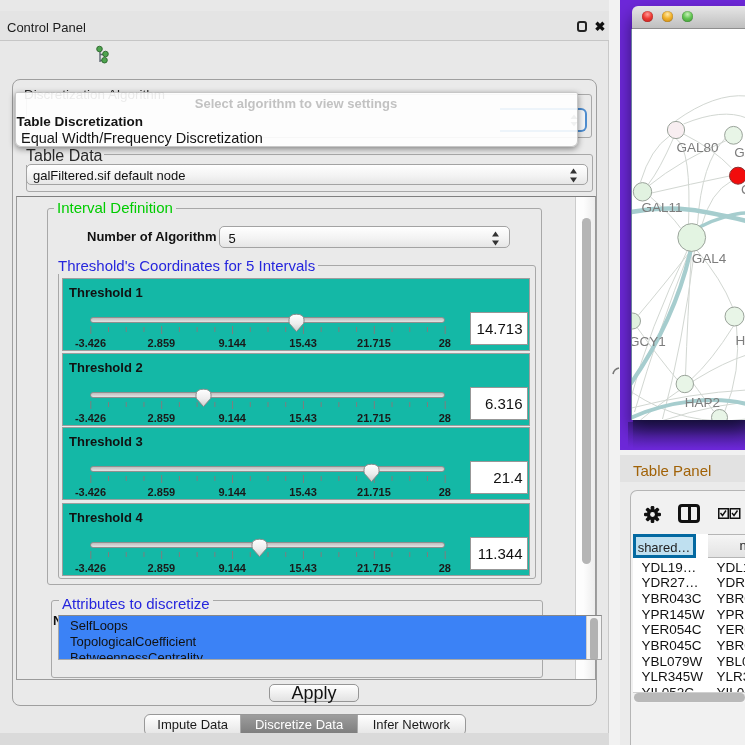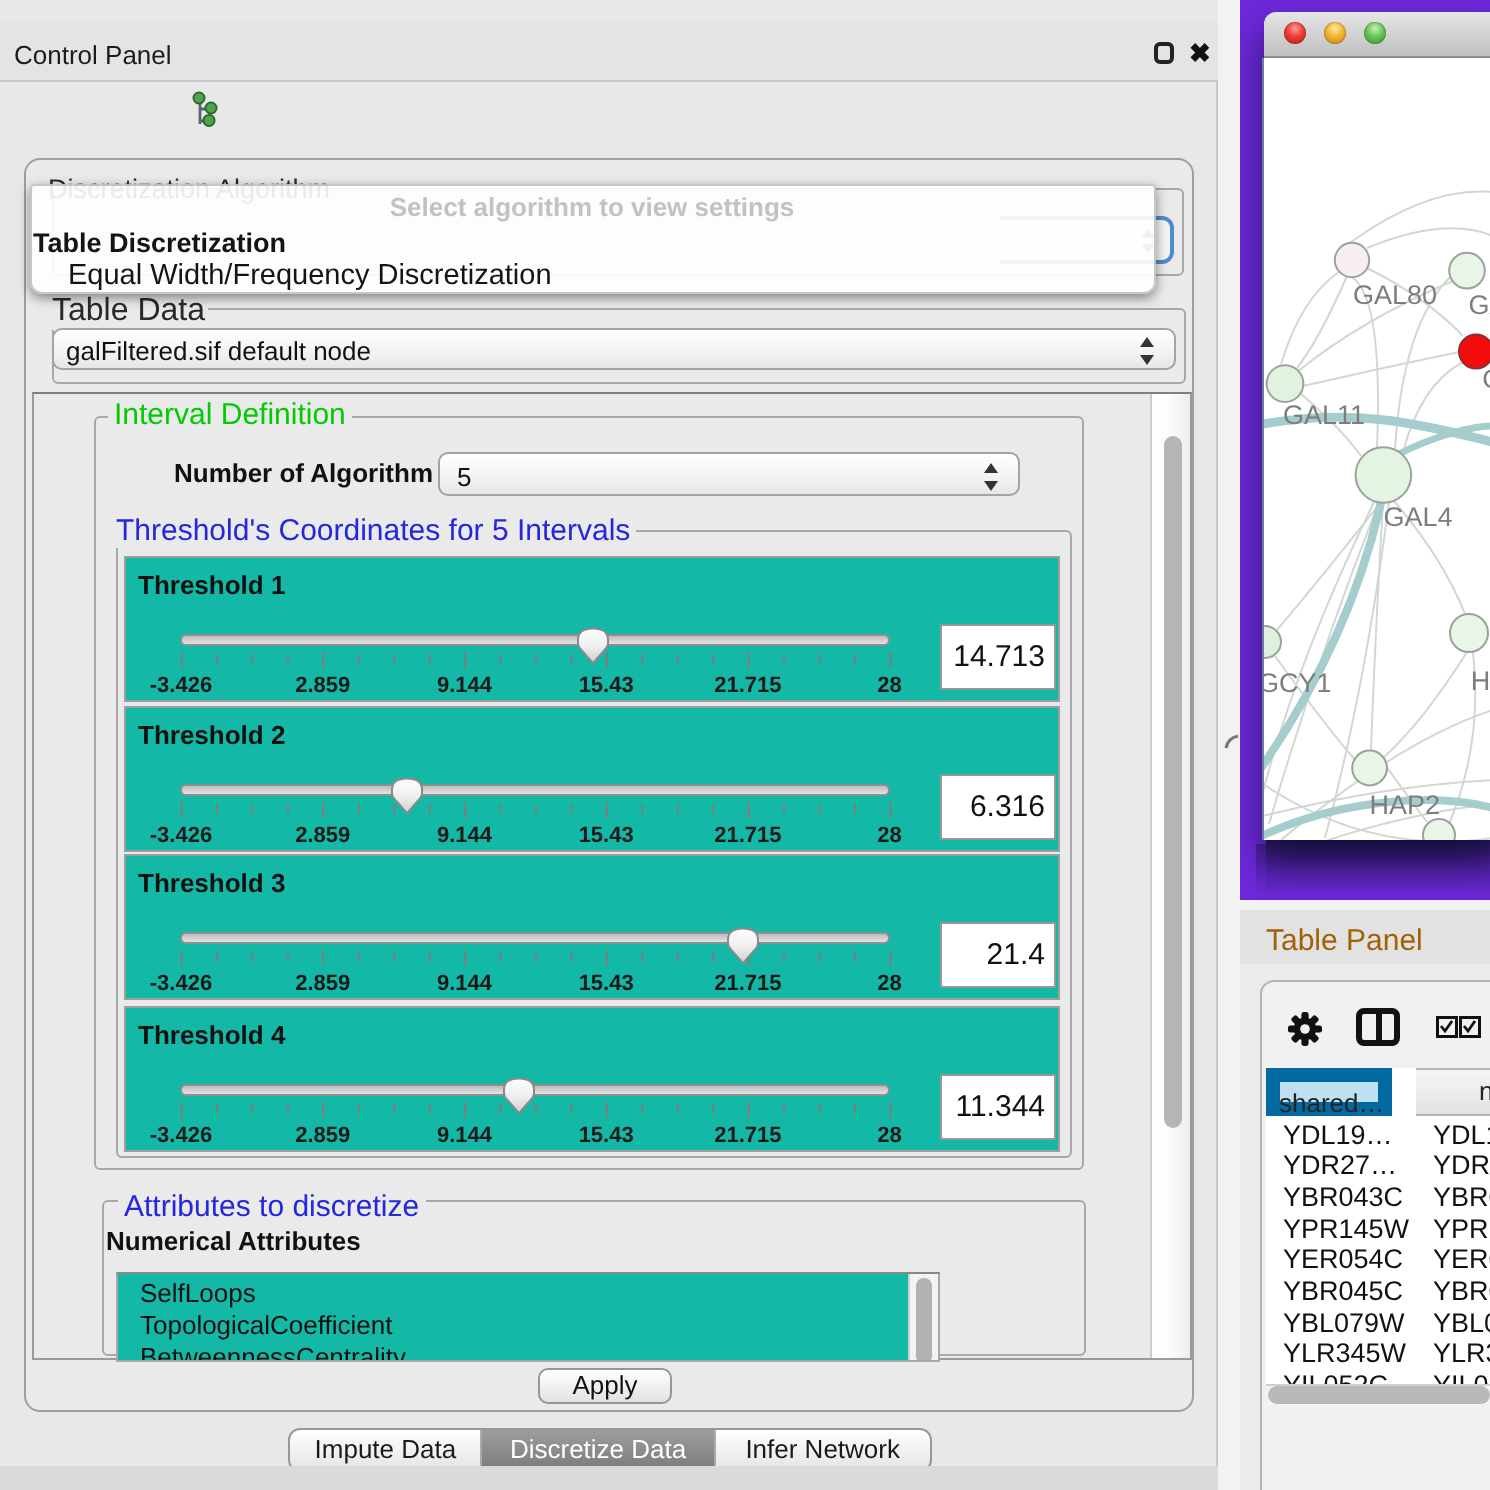--- a/index.html
+++ b/index.html
@@ -258,38 +258,38 @@
     <div class="ticklab" style="left:169.22px;">9.144</div>
     <div class="ticklab" style="left:240.08px;">15.43</div>
     <div class="ticklab" style="left:310.94px;">21.715</div>
     <div class="ticklab" style="left:381.8px;">28</div>
     <div class="vbox">11.344</div>
   </div>
 
   <div class="gbox" style="left:51px;top:589px;width:492px;height:78px;"></div>
   <div class="gtitle" style="left:59px;top:584px;color:#2626dd;background:#eaeaea;font-size:15px;">Attributes to discretize</div>
   <div class="abs" style="left:53px;top:602px;font-size:13px;font-weight:bold;color:#111;">Numerical Attributes</div>
-  <div class="abs" style="left:58px;top:625px;width:412px;height:45px;background:#14b8a6;border:1px solid #a8a8a8;border-top-color:#888;overflow:hidden;">
+  <div class="abs" style="left:58px;top:604px;width:544px;height:45px;background:#3b82f6;border:1px solid #a8a8a8;border-top-color:#888;overflow:hidden;">
     <div style="position:absolute;left:11px;top:2px;font-size:13px;color:#111;line-height:15.8px;">SelfLoops<br>TopologicalCoefficient<br>BetweennessCentrality</div>
     <div style="position:absolute;right:0;top:0;width:15px;height:45px;background:#f3f3f3;border-left:1px solid #cfcfcf;"></div>
     <div style="position:absolute;right:3.5px;top:2px;width:8px;height:43px;background:#b2b2b2;border-radius:4px;"></div>
   </div>
 
-  <div class="abs" style="left:269px;top:673px;width:67px;height:18px;border:1px solid #969696;border-radius:5px;background:linear-gradient(180deg,#ffffff,#e2e2e2);font-size:13px;color:#111;text-align:center;line-height:16px;">Apply</div>
+  <div class="abs" style="left:269px;top:673px;width:90px;height:18px;border:1px solid #969696;border-radius:5px;background:linear-gradient(180deg,#ffffff,#e2e2e2);font-size:18px;color:#111;text-align:center;line-height:16px;">Apply</div>
 
   <div class="seg" style="left:144px;top:703px;width:322px;height:22px;">
     <div style="width:97px;line-height:20px;">Impute Data</div>
     <div class="on" style="width:117px;line-height:20px;">Discretize Data</div>
     <div style="width:108px;line-height:20px;">Infer Network</div>
   </div>
 
   <div class="abs" style="left:14.5px;top:80.8px;width:563px;height:55px;background:rgba(255,255,255,0.9);border:1px solid rgba(110,110,110,0.38);border-radius:2px 2px 6px 6px;box-shadow:0 2px 6px rgba(0,0,0,0.45);"></div>
   <div class="abs" style="left:296px;top:85px;transform:translateX(-50%);font-size:13px;font-weight:bold;color:#c2c2c2;white-space:nowrap;">Select algorithm to view settings</div>
   <div class="abs" style="left:16.5px;top:102.5px;font-size:13.5px;font-weight:bold;color:#141414;">Table Discretization</div>
-  <div class="abs" style="left:34px;top:118.5px;font-size:14.5px;color:#141414;">Equal Width/Frequency Discretization</div>
+  <div class="abs" style="left:21px;top:118.5px;font-size:14.5px;color:#141414;">Equal Width/Frequency Discretization</div>
 </div>
 
 <div class="abs" style="left:0;top:733px;width:609px;height:12px;background:#dadada;"></div>
 
 <div class="abs" style="left:609px;top:0;width:11px;height:745px;background:#f2f2f2;"></div>
 <svg class="abs" style="left:612px;top:366px;" width="8" height="10" viewBox="0 0 8 10">
     <path d="M1 8 Q2 3 7 2" stroke="#777" stroke-width="1.6" fill="none"></path>
   </svg>
 
 <div class="abs" style="left:620px;top:0;width:125px;height:450px;background:#6d28d9;overflow:hidden;">
@@ -381,21 +381,21 @@
   <div class="abs" style="left:58px;top:54px;width:22px;height:19px;border:3px solid #111;border-radius:4px;"></div>
   <div class="abs" style="left:67.5px;top:56px;width:3px;height:15px;background:#111;"></div>
   <svg class="abs" style="left:98px;top:58px;" width="23" height="11" viewBox="0 0 23 11">
     <rect x="0.75" y="0.75" width="9.5" height="9.5" fill="none" stroke="#111" stroke-width="1.5"></rect>
     <path d="M2.5 5 L4.5 7.5 L8 2.5" stroke="#111" stroke-width="1.4" fill="none"></path>
     <rect x="12.25" y="0.75" width="9.5" height="9.5" fill="none" stroke="#111" stroke-width="1.5"></rect>
     <path d="M14 5 L16 7.5 L19.5 2.5" stroke="#111" stroke-width="1.4" fill="none"></path>
   </svg>
 
   <div class="abs" style="left:12.5px;top:84px;width:112.5px;height:158px;background:#fff;overflow:hidden;">
-    <div class="abs" style="left:0;top:0;width:63px;height:23.5px;background:#bfe0f0;border:7px solid #0369a1;font-size:13px;color:#222;text-align:center;line-height:22px;">shared…</div>
+    <div class="abs" style="left:0;top:0;width:63px;height:23.5px;background:#bfe0f0;border:3px solid #0369a1;font-size:13px;color:#222;text-align:center;line-height:22px;">shared…</div>
     <div class="abs" style="left:75px;top:0;width:38px;height:23.5px;background:linear-gradient(180deg,#f5f5f5,#e3e3e3);border-top:1px solid #b5b5b5;border-bottom:1px solid #b5b5b5;font-size:13px;color:#222;padding-left:32px;line-height:22px;">n</div>
     <div class="abs" style="left:9px;top:25.5px;font-size:13.5px;color:#111;line-height:15.7px;white-space:pre;">YDL19…
 YDR27…
 YBR043C
 YPR145W
 YER054C
 YBR045C
 YBL079W
 YLR345W
 YIL052C</div>

